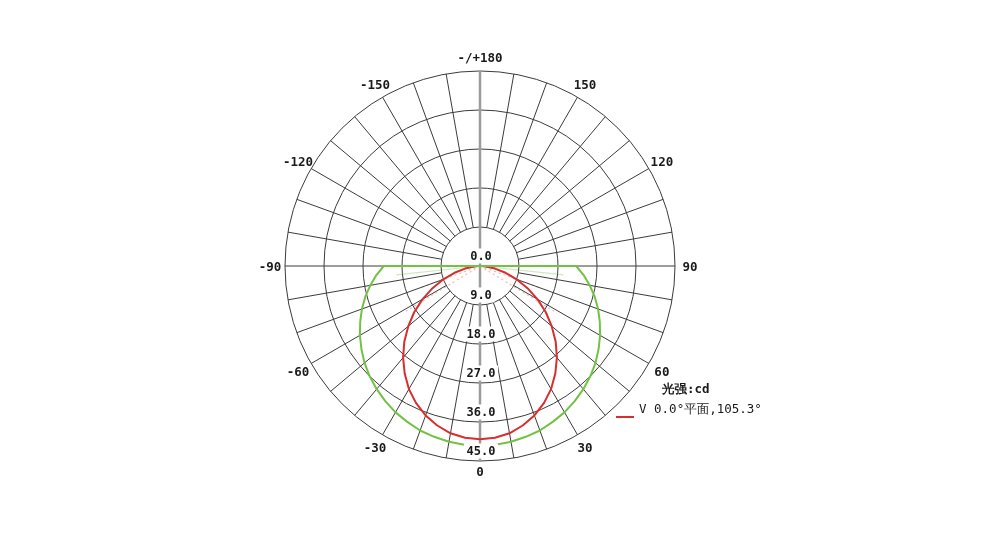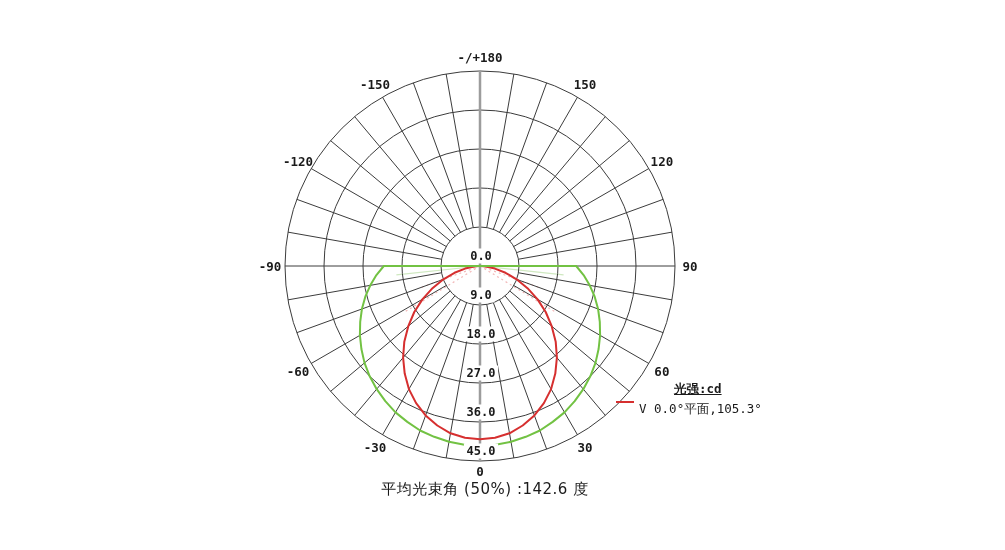--- a/index.html
+++ b/index.html
@@ -2,22 +2,22 @@
 <html><head>
 <meta charset="utf-8">
 <style>
   html,body{margin:0;padding:0;background:#fff;}
   .stage{position:relative;width:989px;height:550px;background:#ffffff;overflow:hidden;
          font-family:"DejaVu Sans",sans-serif;}
   .chart-svg{position:absolute;left:0;top:0;}
   .albl{font:bold 12.5px "DejaVu Sans Mono",monospace;fill:#1a1a1a;text-anchor:middle;dominant-baseline:central;}
   .rlbl{font:bold 12px "DejaVu Sans Mono",monospace;fill:#1a1a1a;text-anchor:middle;dominant-baseline:central;}
   .legend{position:absolute;left:616px;top:381px;font:bold 12.5px "DejaVu Sans Mono","DejaVu Sans",monospace;color:#1a1a1a;}
-  .legend-title{margin-left:58px;margin-bottom:3px;font-weight:bold;text-decoration:underline;}
-  .legend-row{display:flex;align-items:flex-start;height:17px;}
+  .legend-title{margin-left:46px;margin-bottom:3px;font-weight:bold;}
+  .legend-row{display:flex;align-items:flex-end;height:17px;}
   .legend-swatch{width:18px;height:2px;margin-right:5px;flex:0 0 auto;}
   .legend-label{white-space:nowrap;font-weight:normal;}
   .caption{position:absolute;left:485px;top:480px;transform:translateX(-50%);
            font-size:15px;color:#1a1a1a;white-space:nowrap;letter-spacing:0.5px;}
 </style>
 </head>
 <body>
 
 <div class="stage">
 
@@ -96,15 +96,14 @@
     </svg>
 
   <div class="legend">
     <div class="legend-title">光强:cd</div>
     <div class="legend-row">
       <span class="legend-swatch" style="background: rgb(214, 47, 47);"></span>
       <span class="legend-label">V 0.0°平面,105.3°</span>
     </div>
   </div>
 
-  <div class="caption">平均光束角 (50%) :142.6 度</div>
 
 </div>
 
 </body></html>

